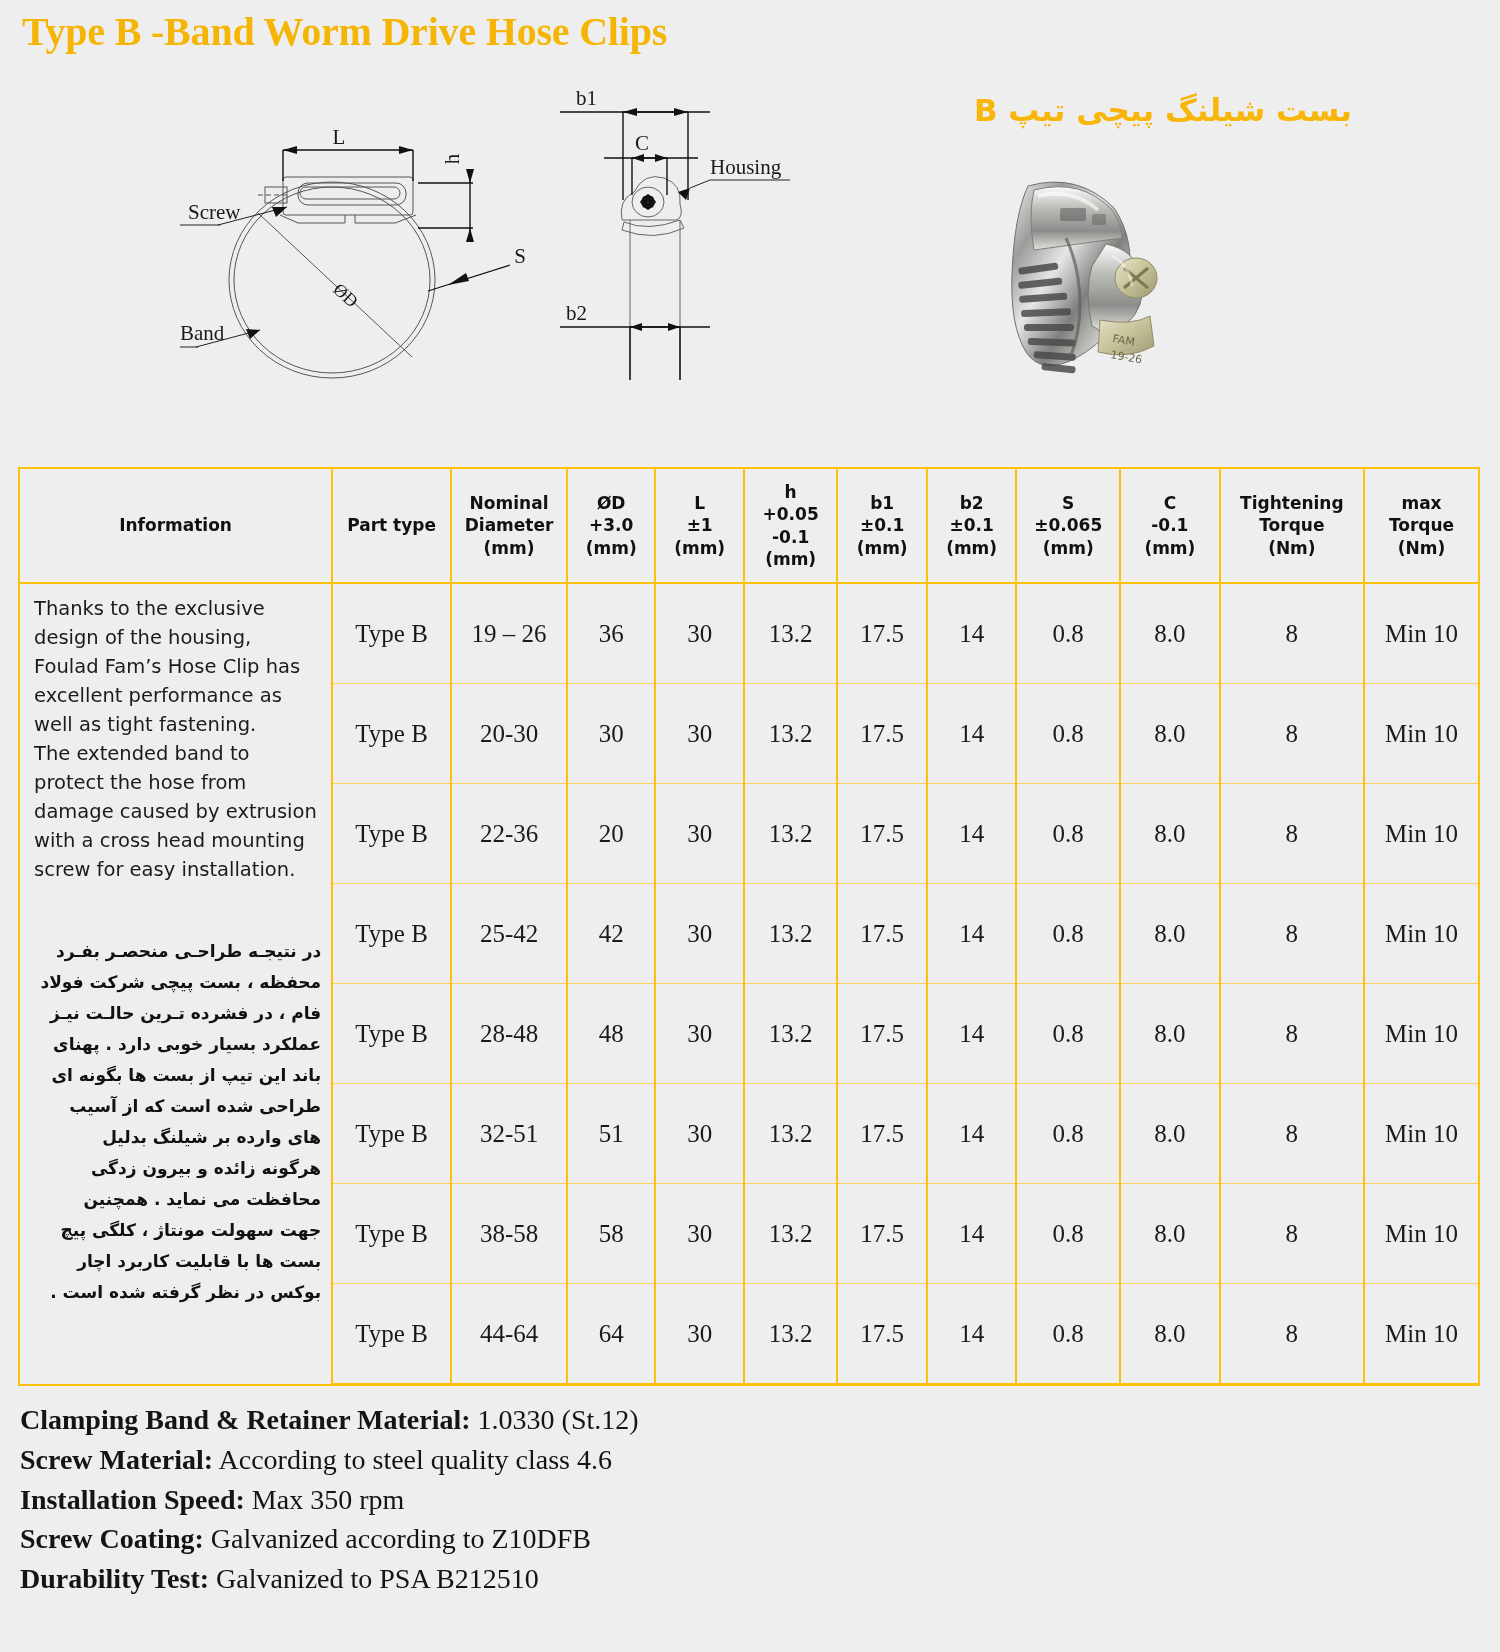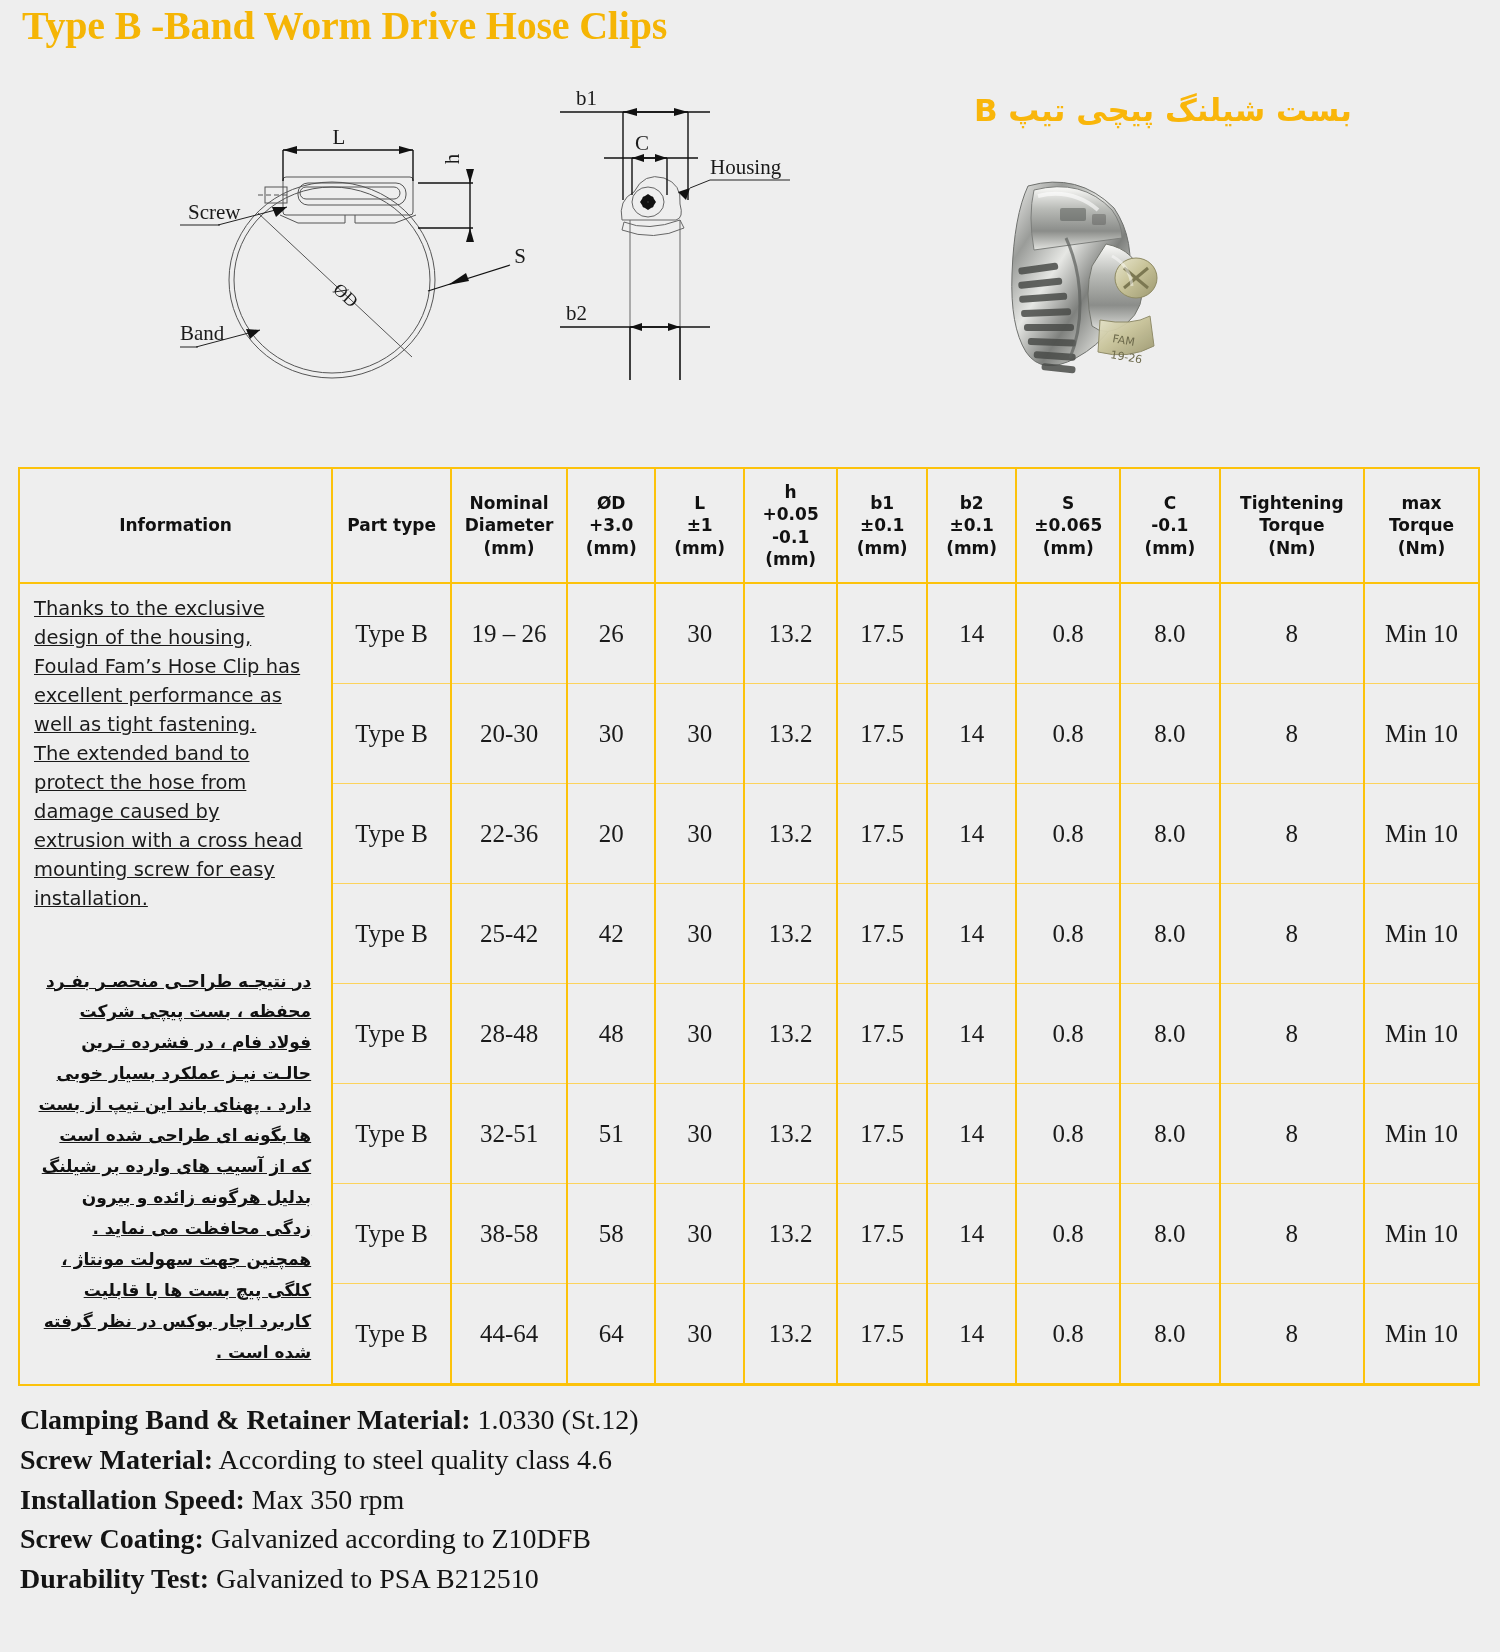--- a/index.html
+++ b/index.html
@@ -8,21 +8,21 @@
     background:#eeeeee;
     font-family:"Liberation Sans", sans-serif;
     color:#1a1a1a;
     overflow:hidden;
     position:relative;
   }
   .page{position:relative;width:1500px;height:1652px;}
 
   
   .title-en{
-    position:absolute;left:22px;top:2px;
+    position:absolute;left:22px;top:8px;
     font-family:"Liberation Serif", serif;
     font-weight:bold;font-size:40px;
     color:#f5b505;letter-spacing:-0.2px;
     white-space:nowrap;
   }
   .title-fa{
     position:absolute;right:148px;top:92px;
     font-family:"DejaVu Sans", sans-serif;
     font-weight:bold;font-size:31px;
     color:#f9b60a;direction:rtl;white-space:nowrap;
@@ -70,22 +70,21 @@
     height:99px;
     color:#1a1a1a;
     border-top-width:1px;border-bottom-width:1px;
     border-top-color:#fcd35c;border-bottom-color:#fcd35c;
   }
   .tbl tbody tr:first-child td{border-top:2px solid #fcc20b;}
   .tbl tbody tr:last-child td{border-bottom:3px solid #fcc20b;}
   .tbl td.info-cell{
     border:2px solid #fcc20b;
     text-align:left;vertical-align:top;
-    padding:10px 20px 6px 14px;
-    text-decoration:underline;
+    padding:10px 10px 6px 14px;
   }
   .info-en{
     font-family:"DejaVu Sans", sans-serif;
     font-size:19.5px;line-height:1.49;
     color:#1b1b1b;
     white-space:pre-line;
   }
   .info-fa{
     font-family:"DejaVu Sans", sans-serif;
     font-weight:bold;
@@ -316,21 +315,21 @@
     <tbody>
       <tr>
         <td class="info-cell" rowspan="8">
           <div class="info-en"> Thanks to the exclusive design of the housing, Foulad Fam’s Hose Clip has excellent performance as well as tight fastening.
  The extended band to protect the hose from damage caused by extrusion with a cross head mounting screw for easy installation.</div>
           <div class="info-fa">در نتیجـه طراحـی منحصـر بفـرد محفظه ، بست پیچی شرکت فولاد فام ، در فشرده تـرین حالـت نیـز عملکرد بسیار خوبی دارد .
 پهنای باند این تیپ از بست ها بگونه ای طراحی شده است که از آسیب های وارده بر شیلنگ بدلیل هرگونه زائده و  بیرون زدگی  محافظت  می نماید .  همچنین جهت سهولت مونتاژ ، کلگی پیچ بست ها با قابلیت کاربرد اچار بوکس  در نظر گرفته شده است .</div>
         </td>
         <td>Type  B</td>
         <td>19 – 26</td>
-        <td>26</td>
+        <td>36</td>
         <td>30</td>
         <td>13.2</td>
         <td>17.5</td>
         <td>14</td>
         <td>0.8</td>
         <td>8.0</td>
         <td>8</td>
         <td>Min 10</td>
       </tr>
       <tr>

